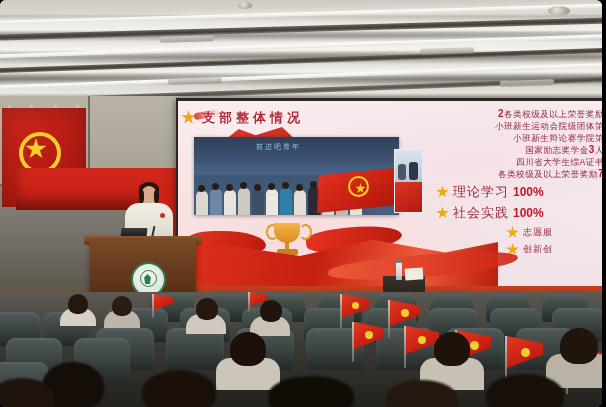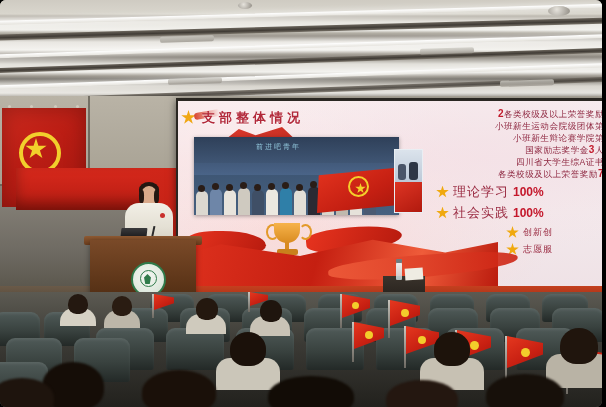--- a/index.html
+++ b/index.html
@@ -328,25 +328,25 @@
         <span class="mt">理论学习</span>
         <span class="mv">100%</span>
       </div>
       <div class="metric">
         <span class="ms"></span>
         <span class="mt">社会实践</span>
         <span class="mv">100%</span>
       </div>
       <div class="metric metric-sm">
         <span class="ms"></span>
-        <span class="mt">创新创</span>
+        <span class="mt">志愿服</span>
       </div>
       <div class="metric metric-sm">
         <span class="ms"></span>
-        <span class="mt">志愿服</span>
+        <span class="mt">创新创</span>
       </div>
     </div>
 
     <div class="big-swoosh"></div>
     <div class="swoosh2"></div>
   </div>
 
   <div class="stage"></div>
   <div class="stage-left"></div>
   <div class="side-table"></div>

